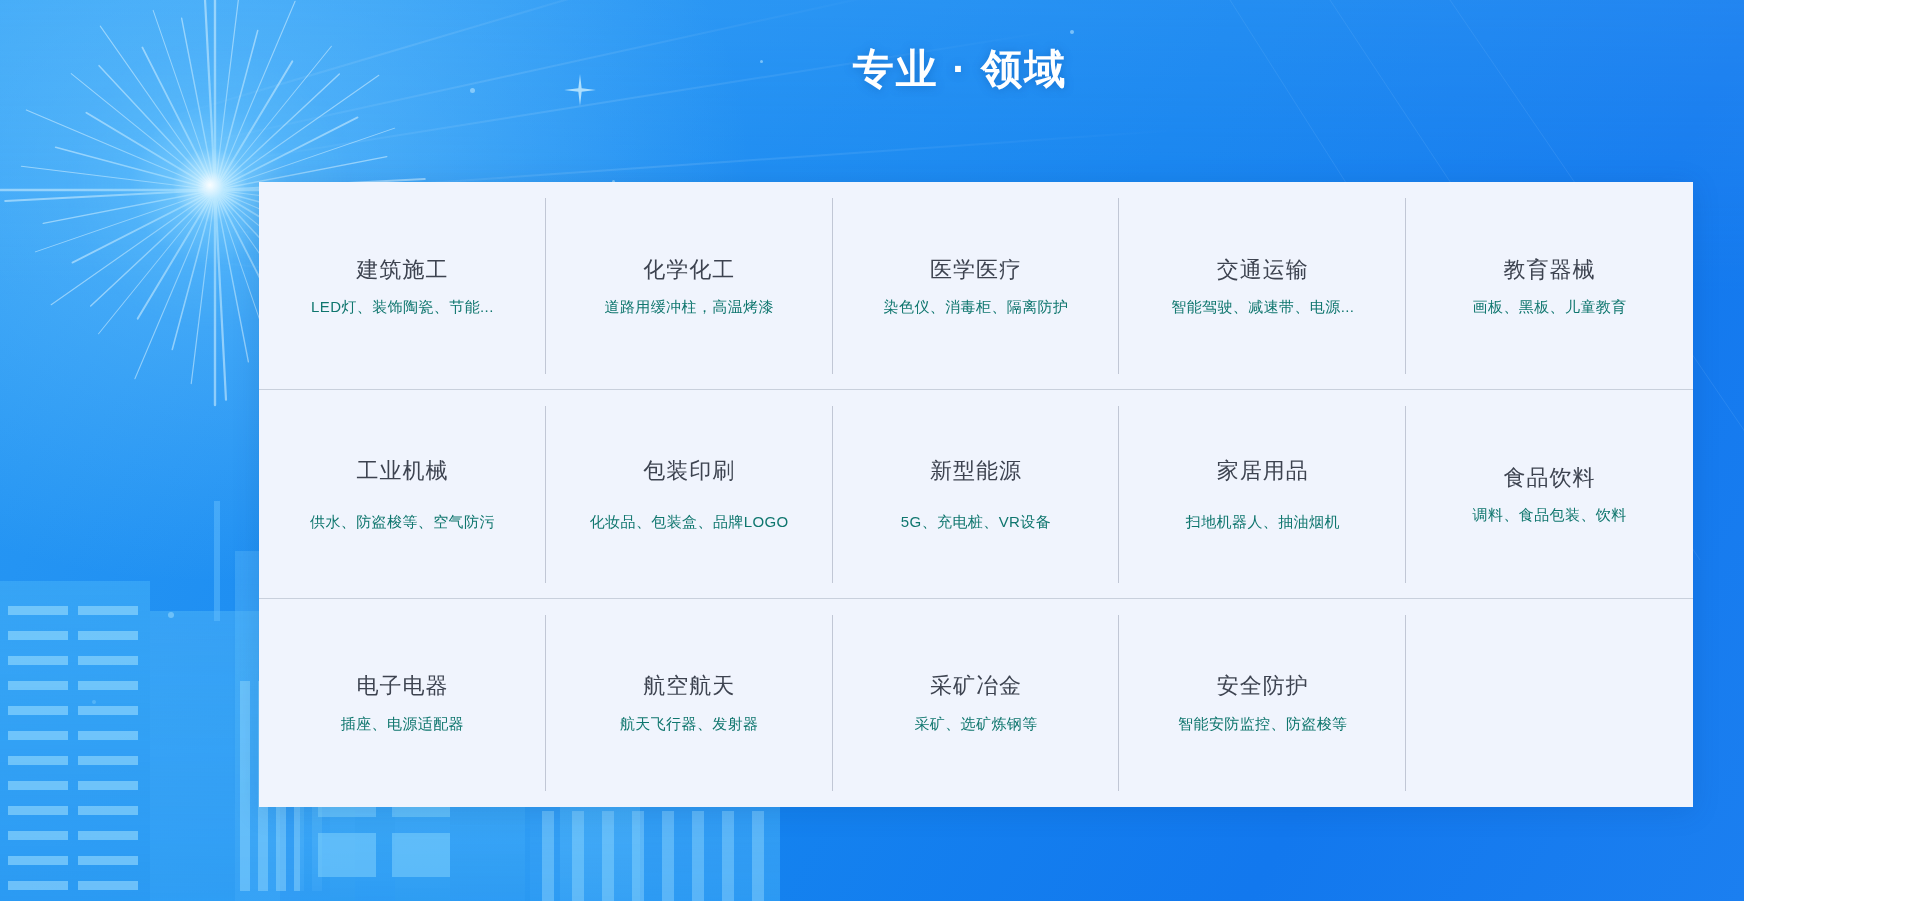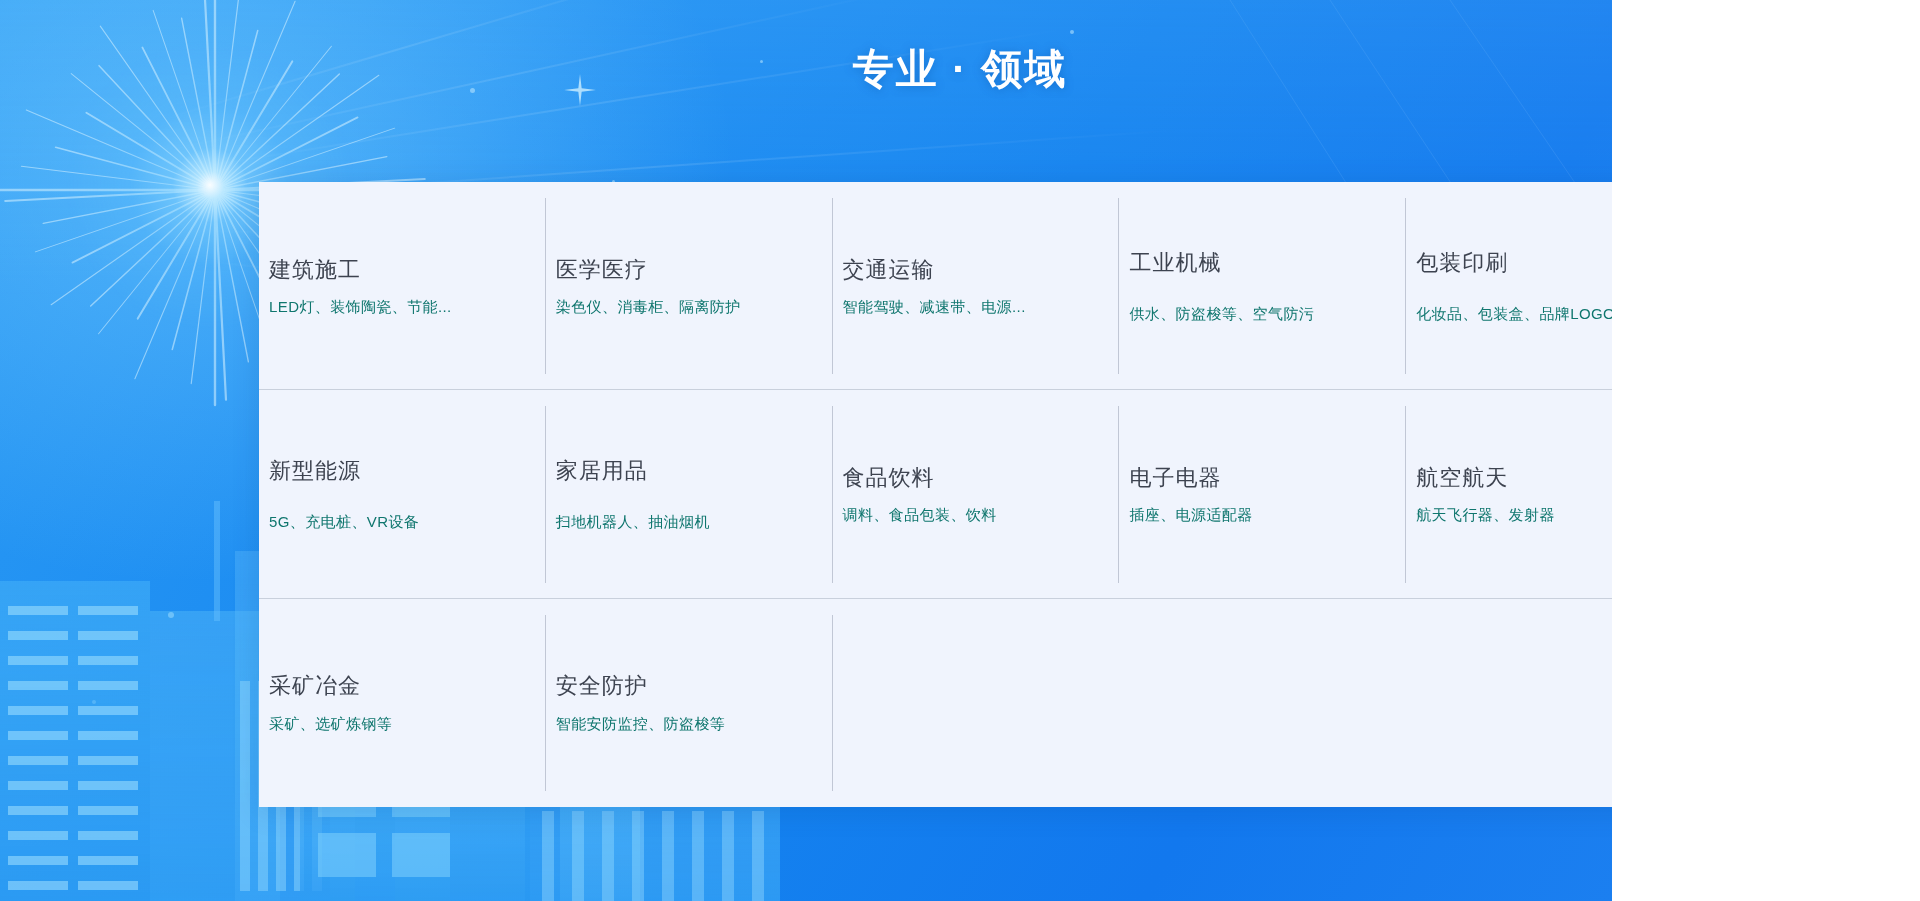--- a/index.html
+++ b/index.html
@@ -2,21 +2,21 @@
 <html lang="zh"><head>
 <meta charset="utf-8">
 <title>专业 · 领域</title>
 <style>
   * { margin:0; padding:0; box-sizing:border-box; }
   html, body {
     width:1920px; height:901px; overflow:hidden;
     font-family:"Liberation Sans","DejaVu Sans",sans-serif;
   }
   #stage {
-    position:relative; width:1612px; height:901px;
+    position:relative; width:1744px; height:901px;
     background:
       radial-gradient(ellipse 900px 700px at 12% 18%, rgba(120,205,255,0.55) 0%, rgba(120,205,255,0.0) 60%),
       linear-gradient(120deg, #2b9bf4 0%, #1e8ef2 28%, #1482ef 55%, #1278ee 78%, #1b7ff0 100%);
     overflow:hidden;
   }
 
   
   .bg-layer { position:absolute; pointer-events:none; }
 
   
@@ -55,21 +55,21 @@
     width:1434px; height:625px;
     background:#f0f4fd;
     display:grid;
     grid-template-columns:repeat(5,1fr);
     grid-template-rows:repeat(3,1fr);
     box-shadow:0 4px 26px rgba(8,60,130,.16);
   }
   .cell {
     position:relative;
     display:flex; flex-direction:column;
-    justify-content:center;
+    align-items:center; justify-content:center;
     padding:6px 10px;
     background:#f0f4fd;
   }
   
   .cell:not(:nth-child(5n))::after{
     content:""; position:absolute; right:0; top:16px; bottom:16px;
     width:1px; background:#9aa3b4; opacity:.55;
   }
   .cell:nth-child(-n+10)::before{
     content:""; position:absolute; left:0; right:0; bottom:0;
@@ -290,26 +290,34 @@
 
   <div id="title">专业 · 领域</div>
 
   <div id="grid">
 
     <div class="cell r1">
       <div class="cell-title">建筑施工</div>
       <div class="cell-desc">LED灯、装饰陶瓷、节能...</div>
     </div>
     <div class="cell r1">
+      <div class="cell-title">化学化工</div>
+      <div class="cell-desc">道路用缓冲柱，高温烤漆</div>
+    </div>
+    <div class="cell r1">
       <div class="cell-title">医学医疗</div>
       <div class="cell-desc">染色仪、消毒柜、隔离防护</div>
     </div>
     <div class="cell r1">
       <div class="cell-title">交通运输</div>
       <div class="cell-desc">智能驾驶、减速带、电源...</div>
+    </div>
+    <div class="cell r1">
+      <div class="cell-title">教育器械</div>
+      <div class="cell-desc">画板、黑板、儿童教育</div>
     </div>
 
     <div class="cell r2">
       <div class="cell-title">工业机械</div>
       <div class="cell-desc">供水、防盗梭等、空气防污</div>
     </div>
     <div class="cell r2">
       <div class="cell-title">包装印刷</div>
       <div class="cell-desc">化妆品、包装盒、品牌LOGO</div>
     </div>

